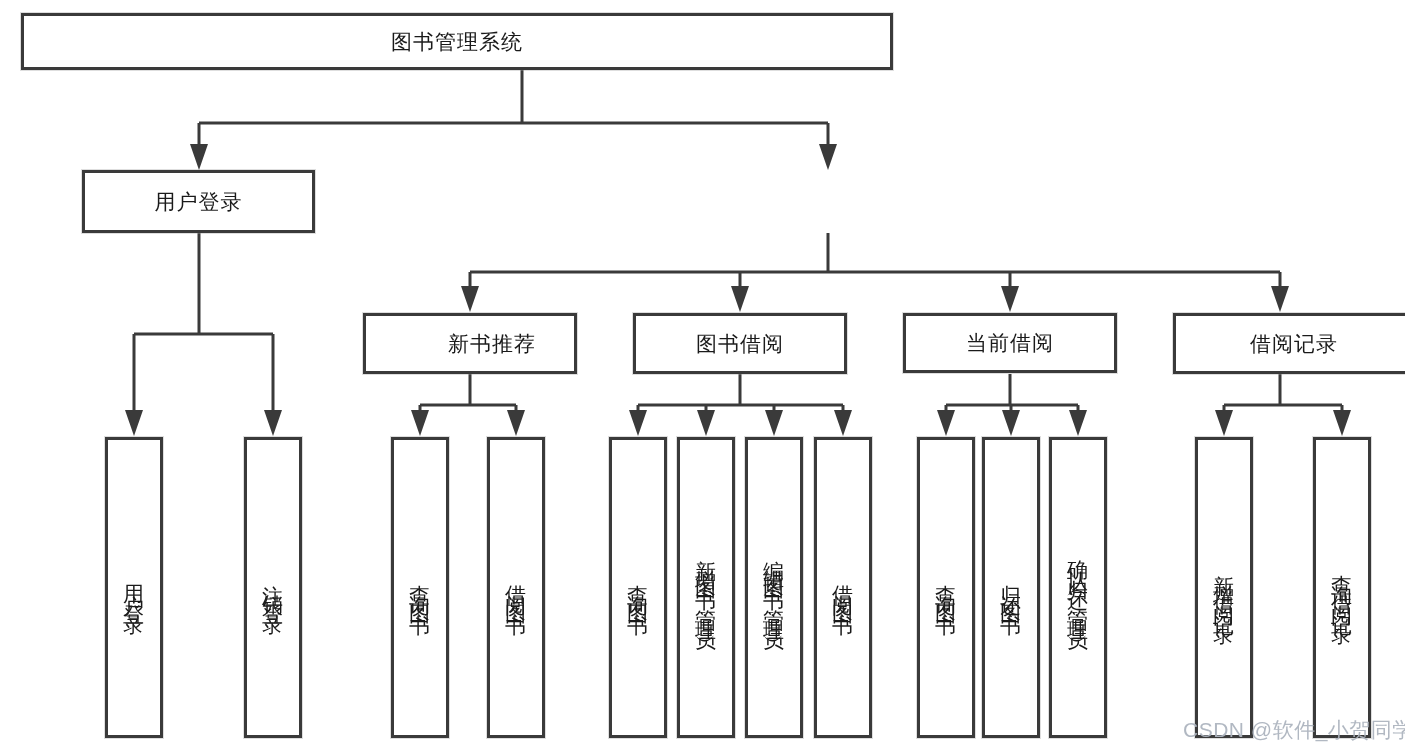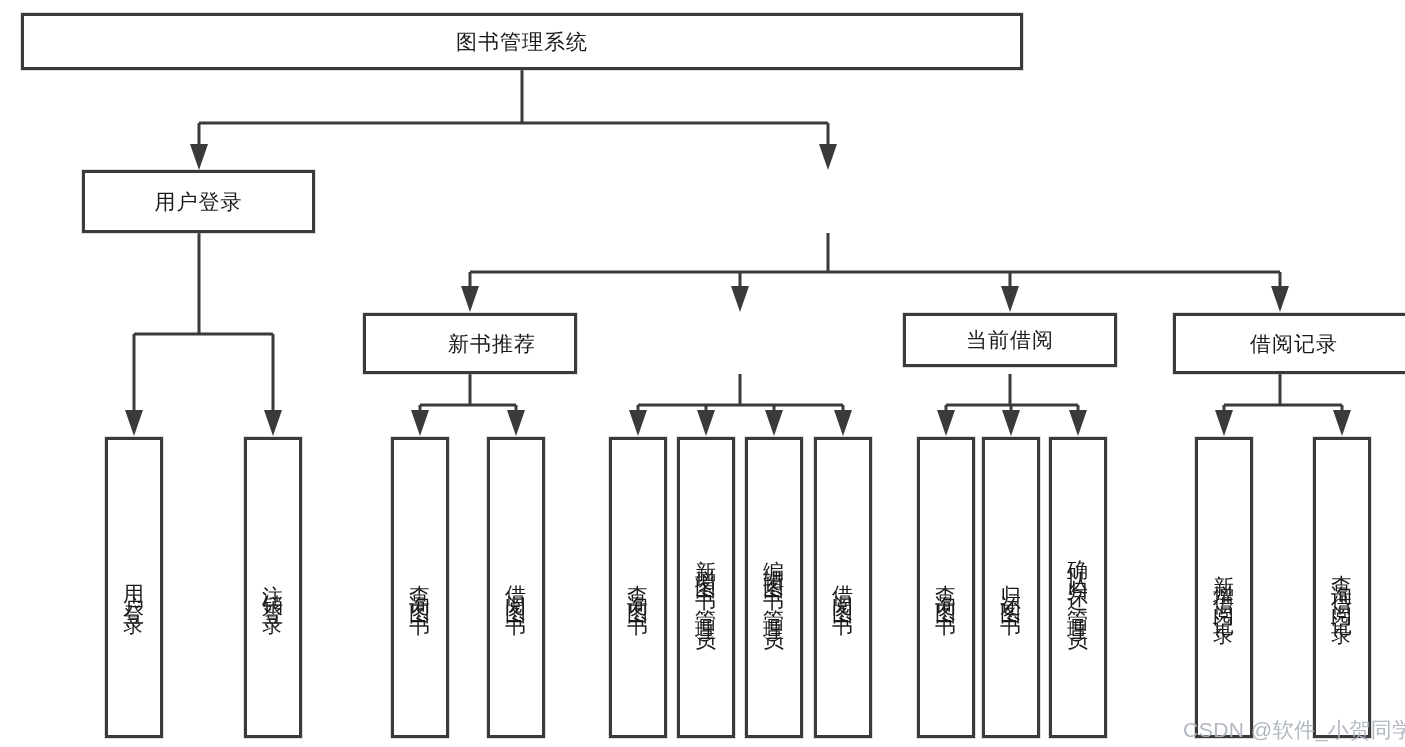--- a/index.html
+++ b/index.html
@@ -92,26 +92,27 @@
       <use href="#arr" transform="translate(774,436)"></use>
       <use href="#arr" transform="translate(843,436)"></use>
       <use href="#arr" transform="translate(946,436)"></use>
       <use href="#arr" transform="translate(1011,436)"></use>
       <use href="#arr" transform="translate(1078,436)"></use>
       <use href="#arr" transform="translate(1224,436)"></use>
       <use href="#arr" transform="translate(1342,436)"></use>
     </g>
   </svg>
 
-  <div class="node hbox" style="left:21px; top:13px; width:1002px; height:57px;">图书管理系统</div>
+  <div class="node hbox" style="left:21px; top:13px; width:872px; height:57px;">图书管理系统</div>
 
   <div class="node hbox" style="left:82px; top:170px; width:233px; height:63px;">用户登录</div>
 
   <div class="node hbox" style="left:363px; top:313px; width:214px; height:61px;padding-left:44px;">新书推荐</div>
-  <div class="node hbox" style="left:903px; top:313px; width:214px; height:54px;">当前借阅</div>
+  <div class="node hbox" style="left:633px; top:313px; width:214px; height:61px;">图书借阅</div>
+  <div class="node hbox" style="left:903px; top:313px; width:214px; height:60px;">当前借阅</div>
   <div class="node hbox" style="left:1173px; top:313px; width:242px; height:61px;">借阅记录</div>
 
   <div class="node vbox" style="left:105px; top:437px; width:58px; height:301px;">用户登录</div>
   <div class="node vbox" style="left:244px; top:437px; width:58px; height:301px;">注销登录</div>
 
   <div class="node vbox" style="left:391px; top:437px; width:58px; height:301px;">查询图书</div>
   <div class="node vbox" style="left:487px; top:437px; width:58px; height:301px;">借阅图书</div>
 
   <div class="node vbox" style="left:609px; top:437px; width:58px; height:301px;">查询图书</div>
   <div class="node vbox" style="left:677px; top:437px; width:58px; height:301px;">新增图书（管理员）</div>

